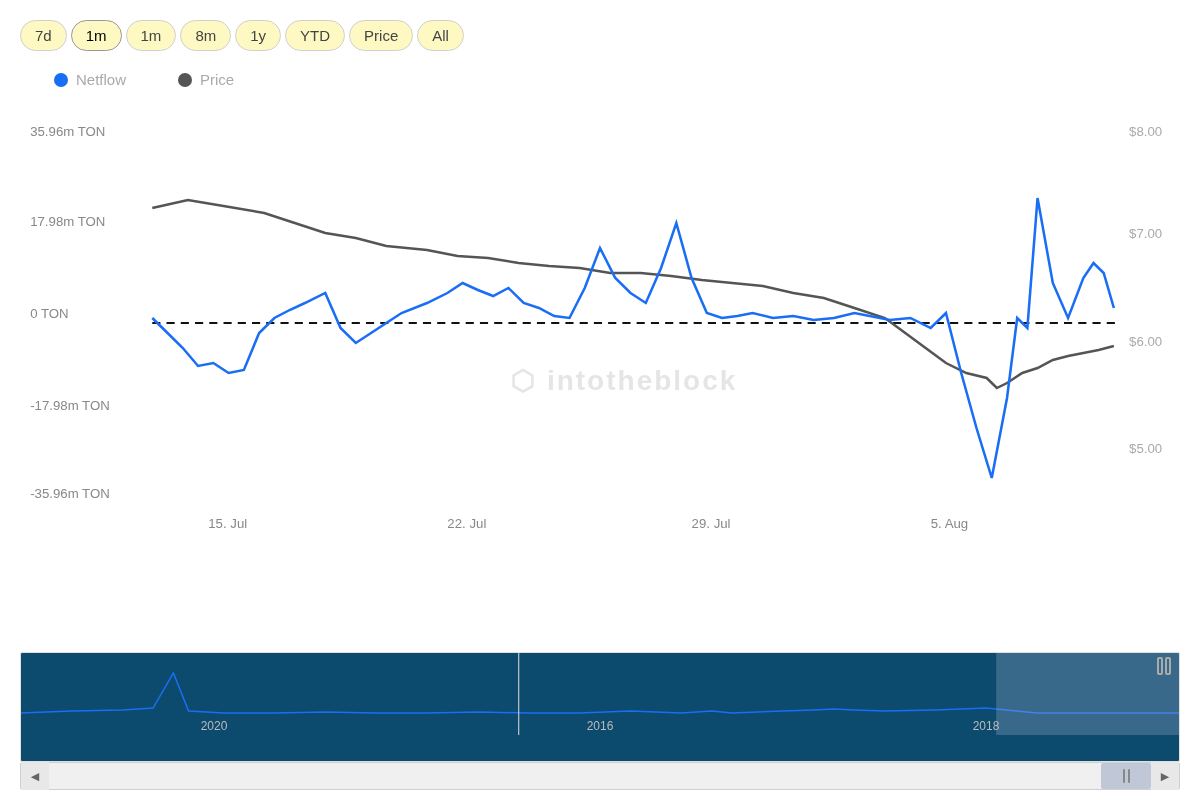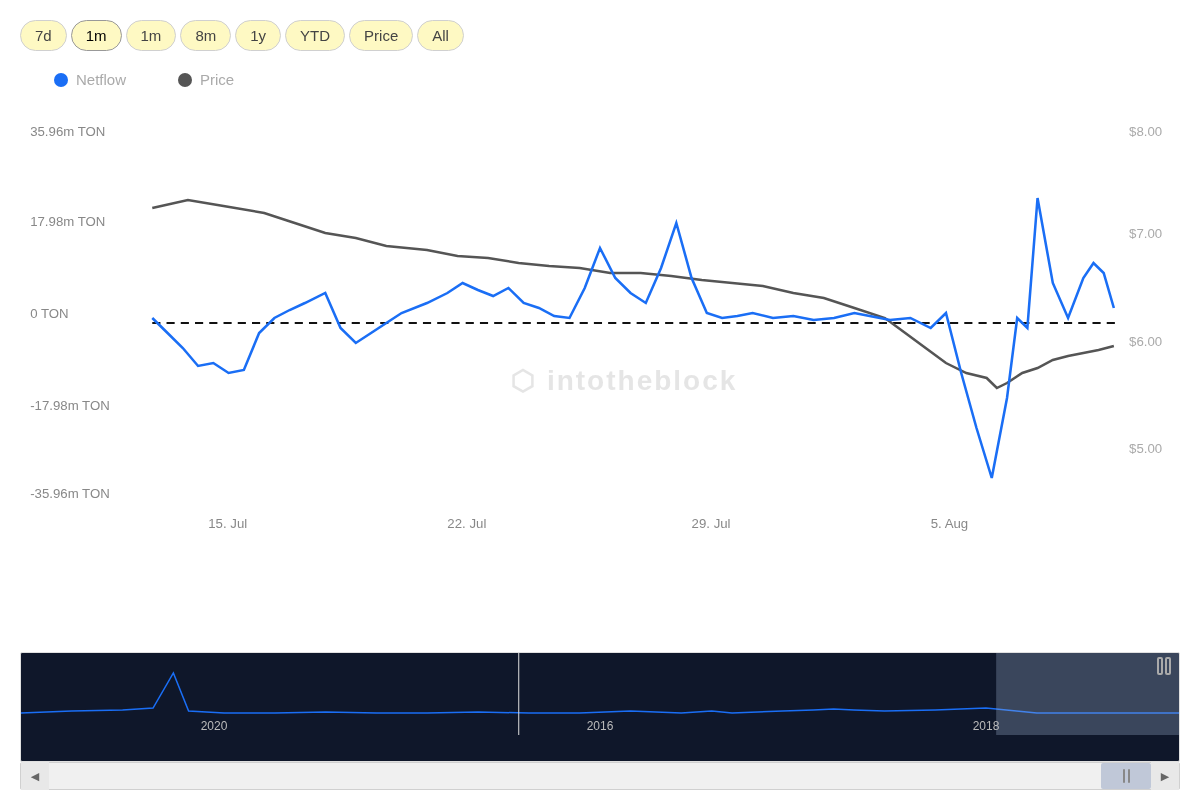--- a/index.html
+++ b/index.html
@@ -28,21 +28,21 @@
     
     .legend { display: flex; gap: 28px; align-items: center; margin-bottom: 30px; margin-left: 10px; }
     .legend-item { display: flex; align-items: center; gap: 8px; font-size: 15px; color: #aaa; padding-left: 24px; }
     .legend-dot { width: 14px; height: 14px; border-radius: 50%; }
     .legend-dot.netflow { background: #1a6ef5; }
     .legend-dot.price { background: #555; }
 
     .main-chart { flex: 1; position: relative; }
 
     
-    .minimap { height: 110px; border: 1px solid #e0e0e0; border-radius: 2px; position: relative; overflow: hidden; margin-top: 10px; background: #0f172a; }
+    .minimap { height: 110px; border: 1px solid #e0e0e0; border-radius: 2px; position: relative; overflow: hidden; margin-top: 10px; background: #0c4a6e; }
 
     .minimap-labels { position: absolute; bottom: 28px; left: 0; right: 0; display: flex; justify-content: space-around; font-size: 12px; color: #bbb; pointer-events: none; }
 
     
     .scrollbar-area { height: 28px; border: 1px solid #d0d0d0; border-radius: 2px; position: relative; background: #f5f5f5; display: flex; align-items: center; margin-top: 0; }
     .scroll-left-btn, .scroll-right-btn {
       width: 28px; height: 28px; display: flex; align-items: center; justify-content: center;
       font-size: 11px; color: #666; cursor: pointer; border: none; background: #e8e8e8;
       flex-shrink: 0;
     }

